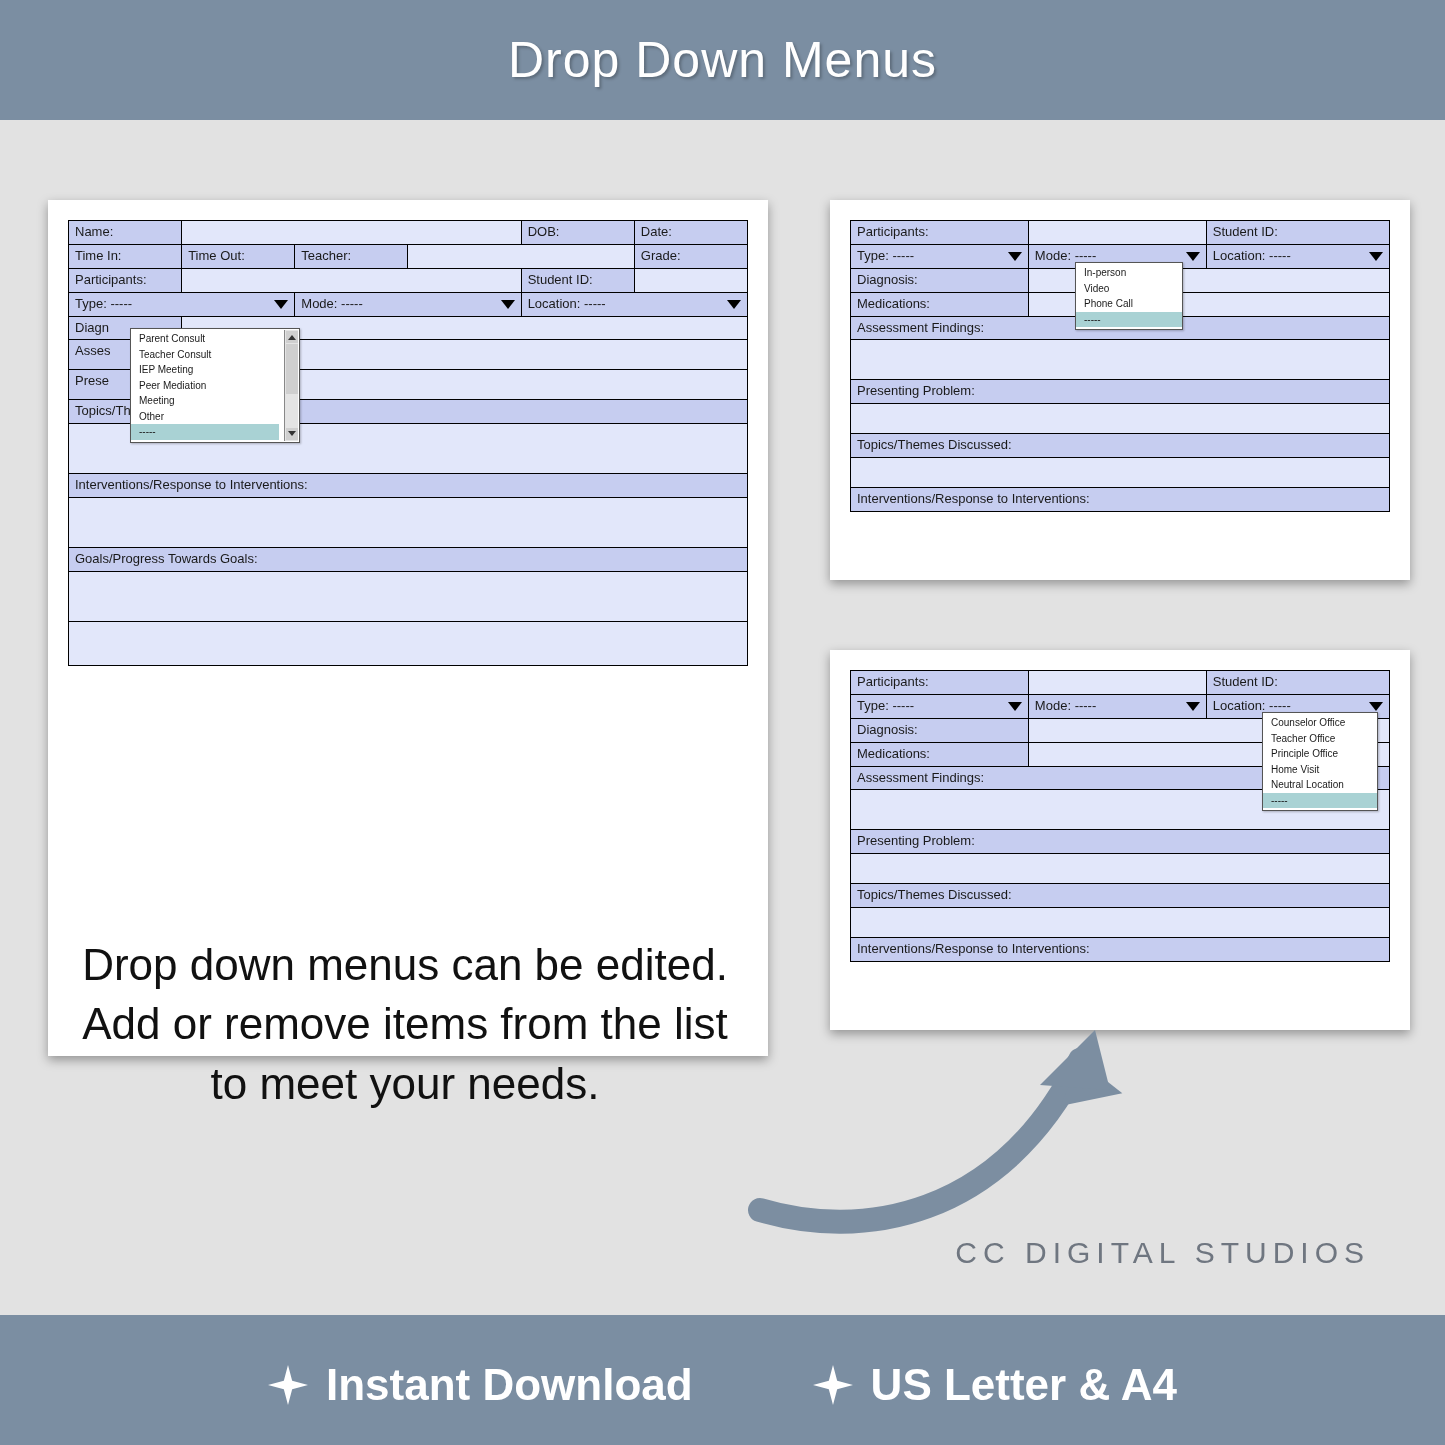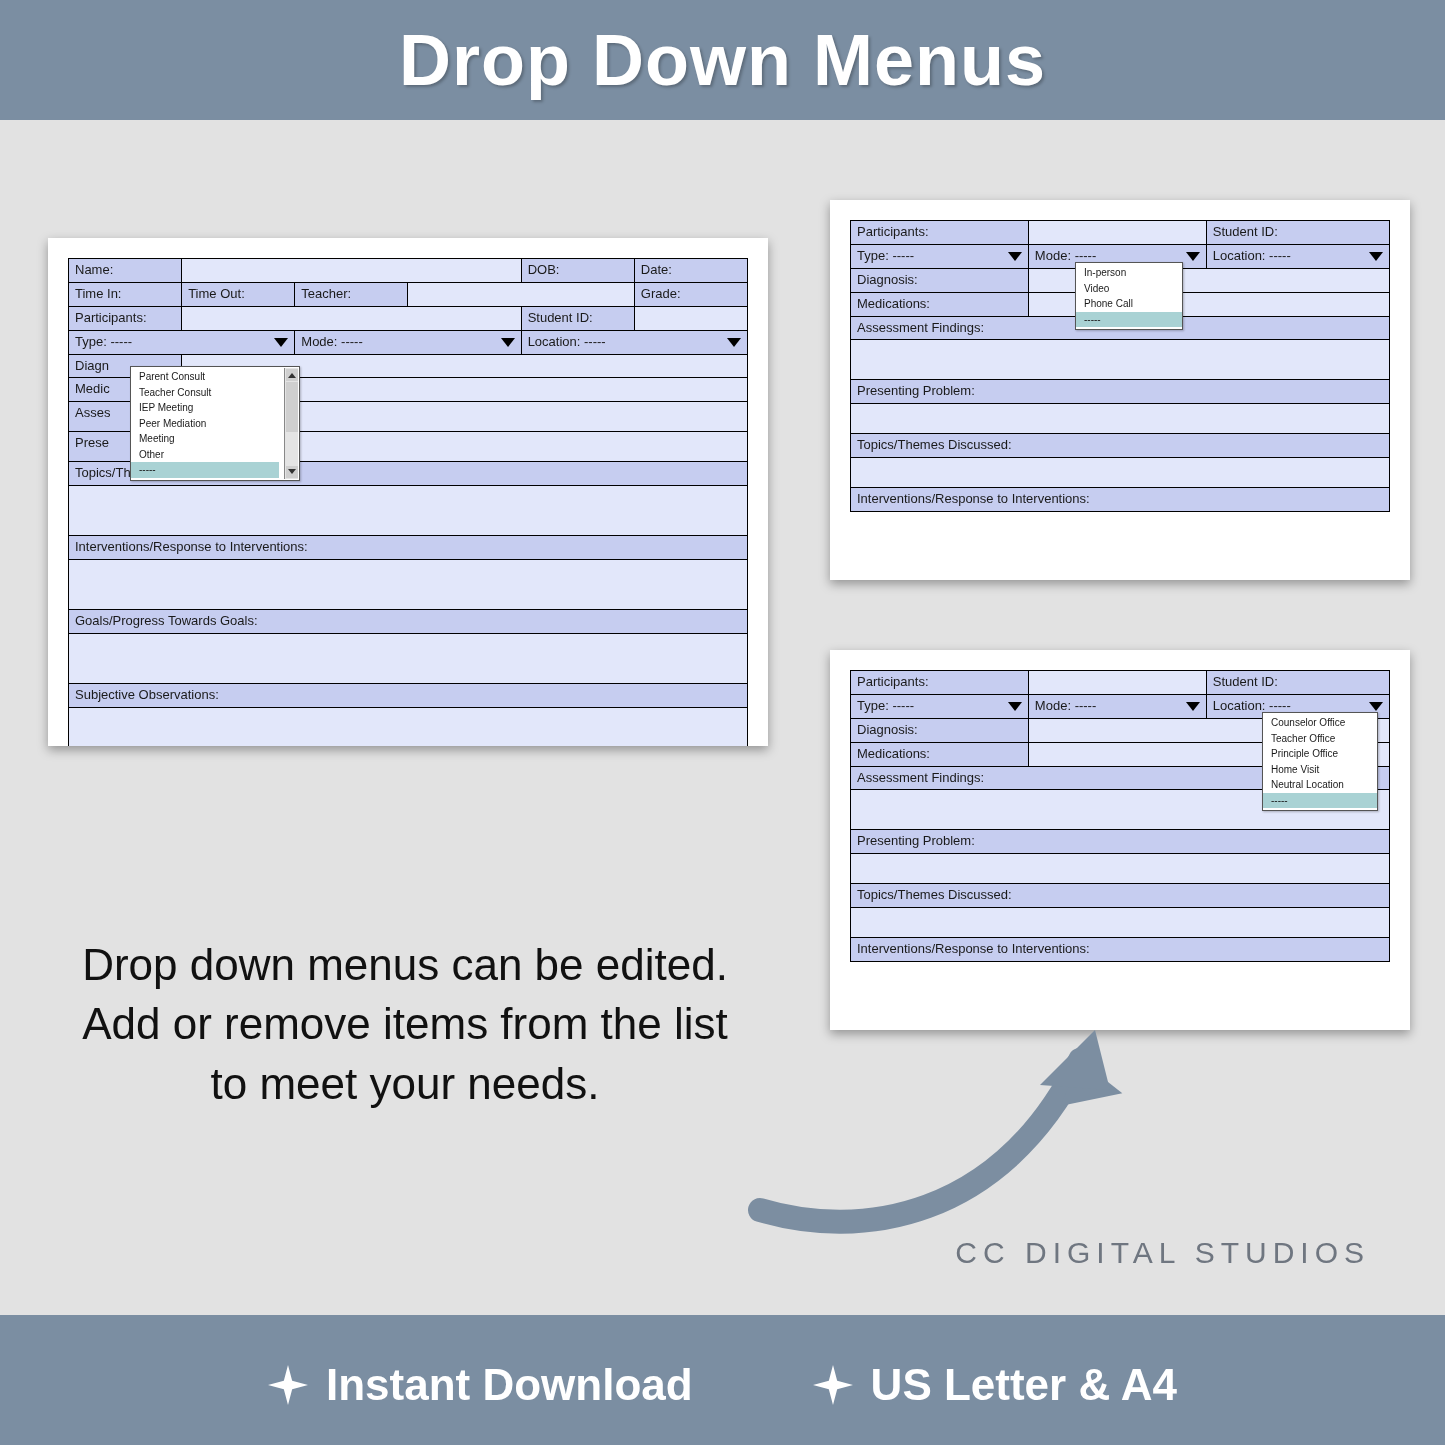--- a/index.html
+++ b/index.html
@@ -26,22 +26,22 @@
 
   .title-bar {
     background: var(--slate);
     height: 120px;
     display: flex;
     align-items: center;
     justify-content: center;
   }
   .title-bar .title {
     color: #fff;
-    font-size: 72px;
-    font-weight: 700;
+    font-size: 50px;
+    font-weight: 400;
     letter-spacing: 1px;
     text-shadow: 2px 2px 3px rgba(0,0,0,.25);
   }
 
   .content {
     position: relative;
     width: 100%;
     height: 1195px; 
   }
 
@@ -71,22 +71,21 @@
   .panel {
     position: absolute;
     background: #fff;
     box-shadow: 0 4px 10px rgba(0,0,0,.35);
     overflow: hidden;
   }
   .panel-left {
     left: 48px;
     top: 80px;
     width: 720px;
-    height: 508px;
-    margin-top: 38px;
+    height: 856px;
   }
   .panel-tr {
     left: 830px;
     top: 80px;
     width: 580px;
     height: 380px;
   }
   .panel-br {
     left: 830px;
     top: 530px;
@@ -251,24 +250,20 @@
           <span>Location:</span>
           <span>-----</span>
           <span class="tri"></span>
         </td>
       </tr>
       <tr>
             <td class="section">Diagn</td>
             <td class="val" colspan="5"></td>
           </tr>
       <tr>
-            <td class="section">Medic</td>
-            <td class="val" colspan="5"></td>
-          </tr>
-      <tr>
             <td class="section">Asses</td>
             <td class="val body h30" colspan="5"></td>
           </tr>
       <tr>
             <td class="section">Prese</td>
             <td class="val body h30" colspan="5"></td>
           </tr>
       <tr>
             <td class="section" colspan="6">Topics/Themes Discussed:</td>
           </tr>
@@ -279,23 +274,20 @@
             <td class="section" colspan="6">Interventions/Response to Interventions:</td>
           </tr>
       <tr>
             <td class="body h50" colspan="6"></td>
           </tr>
       <tr>
             <td class="section" colspan="6">Goals/Progress Towards Goals:</td>
           </tr>
       <tr>
             <td class="body h50" colspan="6"></td>
-          </tr>
-      <tr>
-            <td class="section" colspan="6">Subjective Observations:</td>
           </tr>
       <tr>
             <td class="body h44" colspan="6"></td>
           </tr>
     </tbody>
       </table>
 
     <div class="dd" style="left:82px; top:128px; width:170px; padding-right:20px;">
       <div class="opt">Parent Consult</div>
       <div class="opt">Teacher Consult</div>

